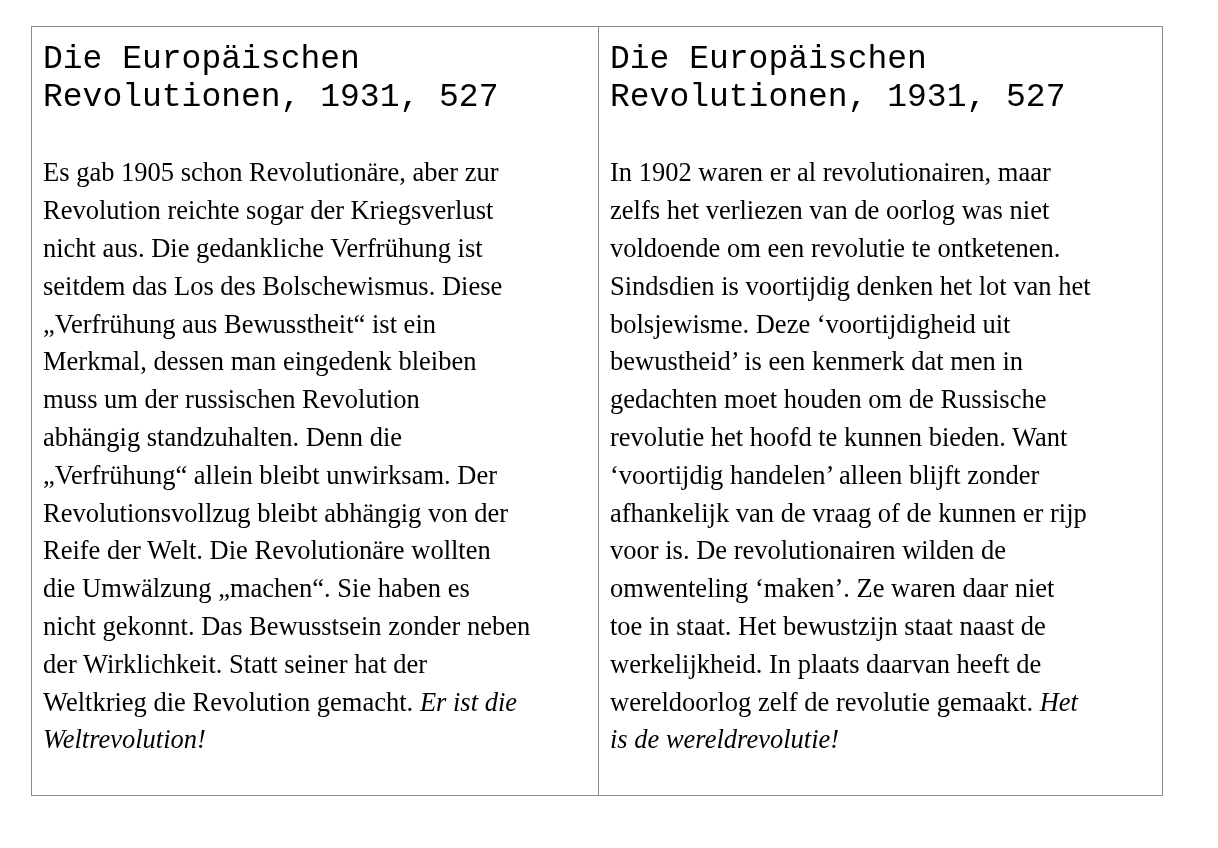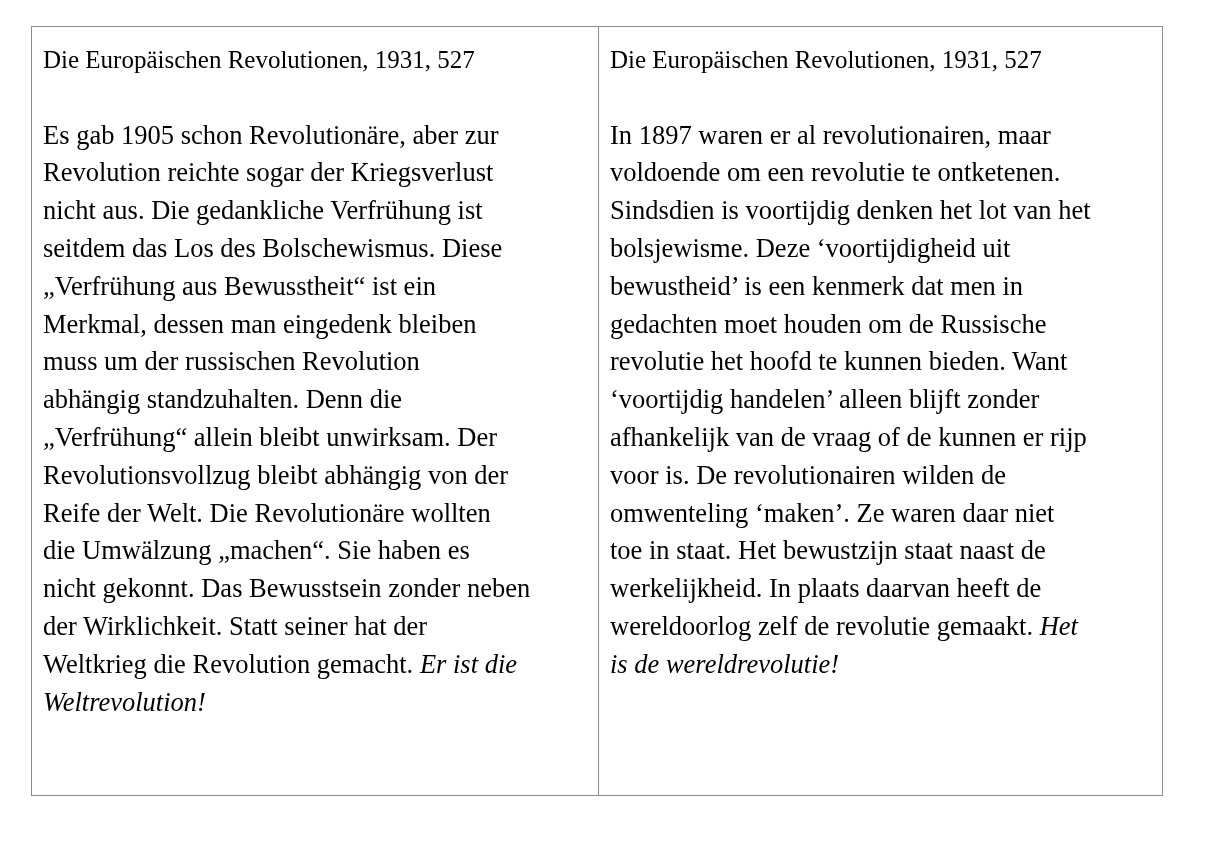--- a/index.html
+++ b/index.html
@@ -16,21 +16,21 @@
       box-sizing: border-box;
       height: 100%;
       padding: 14px 10px 0 11px;
       font-family: "Liberation Serif", "DejaVu Serif", serif;
       font-size: 26.5px;
       line-height: 37.8px;
       color: #000;
     }
     .col.left { width: 567px; border-right: 1px solid #8c8c8c; }
     .col.right { flex: 1; }
-    .heading { margin: 0; font-weight: normal; font-size: 25px; line-height: 37.8px; }
+    .heading { margin: 0; font-weight: normal; font-size: 33px; line-height: 37.8px; font-family: Liberation Mono, monospace; }
     .spacer { height: 37.8px; }
     .line { display: block; white-space: nowrap; }
     em { font-style: italic; text-align: right; }
   </style>
 </head>
 <body>
 
 <div class="doc-table">
   <div class="col left">
     <p class="heading">Die Europäischen Revolutionen, 1931, 527</p>
@@ -51,21 +51,22 @@
       <span class="line">nicht gekonnt. Das Bewusstsein zonder neben</span>
       <span class="line">der Wirklichkeit. Statt seiner hat der</span>
       <span class="line"><span>Weltkrieg die Revolution gemacht. </span><em>Er ist die</em></span>
       <span class="line"><em>Weltrevolution!</em></span>
     </div>
   </div>
   <div class="col right">
     <p class="heading">Die Europäischen Revolutionen, 1931, 527</p>
     <div class="spacer"></div>
     <div>
-      <span class="line">In 1897 waren er al revolutionairen, maar</span>
+      <span class="line">In 1902 waren er al revolutionairen, maar</span>
+      <span class="line">zelfs het verliezen van de oorlog was niet</span>
       <span class="line">voldoende om een revolutie te ontketenen.</span>
       <span class="line">Sindsdien is voortijdig denken het lot van het</span>
       <span class="line">bolsjewisme. Deze ‘voortijdigheid uit</span>
       <span class="line">bewustheid’ is een kenmerk dat men in</span>
       <span class="line">gedachten moet houden om de Russische</span>
       <span class="line">revolutie het hoofd te kunnen bieden. Want</span>
       <span class="line">‘voortijdig handelen’ alleen blijft zonder</span>
       <span class="line">afhankelijk van de vraag of de kunnen er rijp</span>
       <span class="line">voor is. De revolutionairen wilden de</span>
       <span class="line">omwenteling ‘maken’. Ze waren daar niet</span>

